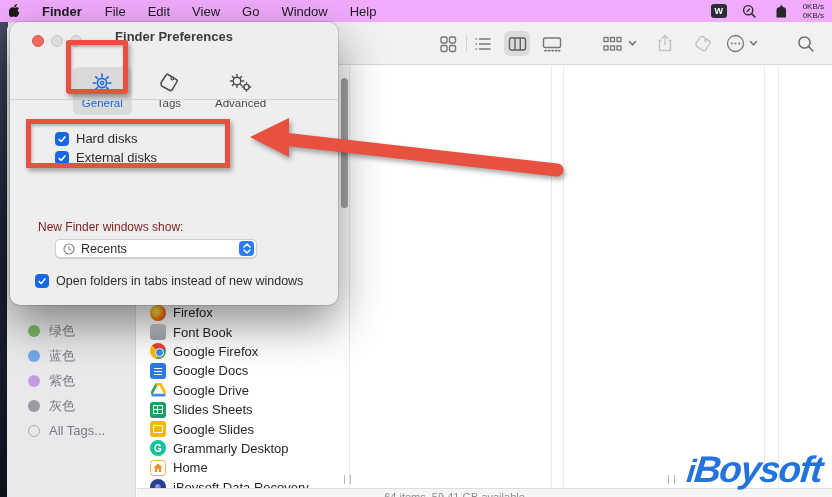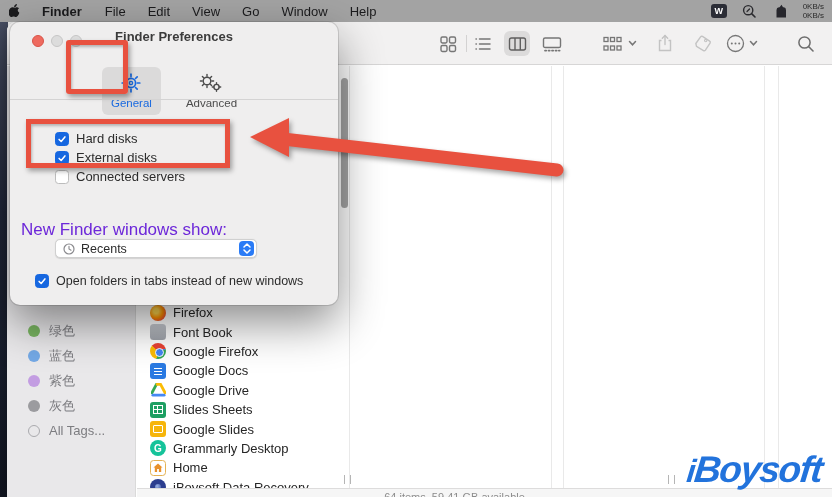--- a/index.html
+++ b/index.html
@@ -5,21 +5,21 @@
   * { margin:0; padding:0; box-sizing:border-box; }
   html,body { width:832px; height:497px; overflow:hidden; }
   body { position:relative; font-family:"Liberation Sans",sans-serif; background:#fff; }
 
   
   .desktop-strip { position:absolute; left:0; top:22px; width:8px; bottom:0;
     background:linear-gradient(#4a5166 0%, #232a3e 40%, #10141f 100%); }
 
   
   .menubar { position:absolute; left:0; top:0; width:832px; height:22px;
-    background:#a3a3a3; display:flex; align-items:center; font-size:13px; color:#1b1b1d; z-index:5; }
+    background:#f0abfc; display:flex; align-items:center; font-size:13px; color:#1b1b1d; z-index:5; }
   .menubar .apple { width:30px; text-align:center; display:flex; justify-content:center; }
   .menu-item { padding:0 11px; }
   .menu-item.app { font-weight:bold; padding:0 12px; }
   .menubar-right { margin-left:auto; display:flex; align-items:center; gap:13px; padding-right:8px; }
   .mb-icon { width:18px; height:16px; display:flex; align-items:center; justify-content:center; }
   .w-badge { width:16px; height:14px; background:#2b2d36; color:#fff; border-radius:3px;
     font-size:9px; font-weight:bold; display:flex; align-items:center; justify-content:center; }
   .speeds { font-size:8px; line-height:9px; color:#2a2a2a; text-align:right; }
 
   
@@ -90,21 +90,21 @@
   .tab { display:flex; flex-direction:column; align-items:center; gap:3px;
     font-size:11.5px; color:#4c4c4c; padding:5px 9px 6px; border-radius:6px; }
   .tab.selected { background:#dbdada; color:#1a6ae0; }
   .prefs-divider { position:absolute; left:0; right:0; top:77px; height:1px; background:#d4d3d3; }
   .section-label { position:absolute; left:27px; top:82px; font-size:13px; color:#2f2f2f; }
   .cb-list { position:absolute; left:45px; top:107px; }
   .cb-row { display:flex; align-items:center; height:19.2px; gap:7px; font-size:13px; color:#2c2c2c; }
   .cbx { width:14px; height:14px; border-radius:3.5px; background:#fff;
     border:1px solid #bcbcbc; display:flex; align-items:center; justify-content:center; }
   .cbx.checked { background:#1667e0; border-color:#1667e0; }
-  .nfw-label { position:absolute; left:11px; top:198px; font-size:17px; color:#6d28d9; }
+  .nfw-label { position:absolute; left:28px; top:198px; font-size:12px; color:#7f1d1d; }
   .dropdown { position:absolute; left:45px; top:217px; width:202px; height:19px;
     background:#fff; border:1px solid #d0d0d0; border-radius:5px;
     display:flex; align-items:center; font-size:12.5px; color:#2c2c2c;
     box-shadow:0 0.5px 1px rgba(0,0,0,.12); }
   .dd-clock { margin:0 6px 0 7px; display:flex; }
   .dd-stepper { margin-left:auto; width:15px; height:15px; margin-right:2px; background:#2a7bf6;
     border-radius:4px; display:flex; flex-direction:column; align-items:center; justify-content:center; }
   .open-tabs-row { position:absolute; left:25px; top:252px; display:flex; align-items:center; gap:7px;
     font-size:12.5px; color:#2c2c2c; }
 
@@ -368,20 +368,27 @@
           <line x1="2.2" y1="11" x2="4.6" y2="11"></line>
             <line x1="17.4" y1="11" x2="19.8" y2="11"></line>
           <line x1="4.8" y1="4.8" x2="6.5" y2="6.5"></line>
             <line x1="15.5" y1="15.5" x2="17.2" y2="17.2"></line>
           <line x1="4.8" y1="17.2" x2="6.5" y2="15.5"></line>
             <line x1="15.5" y1="6.5" x2="17.2" y2="4.8"></line>
         </g>
         <circle cx="11" cy="11" r="1.6" fill="none" stroke="#1a6ae0" stroke-width="1.4"></circle>
       </svg>
       <span>General</span>
+    </div>
+    <div class="tab">
+      <svg width="22" height="22" viewBox="0 0 22 22">
+        <path d="M3 9 L10 2.5 Q11 1.7 12 2.5 L19 9.5 Q20 10.5 19 11.5 L12 18.5 Q11 19.4 10 18.5 L3 12 Z" transform="rotate(-14 11 10.5)" fill="none" stroke="#4c4c4c" stroke-width="1.5"></path>
+        <circle cx="14.4" cy="6.4" r="1.4" fill="none" stroke="#4c4c4c" stroke-width="1.2"></circle>
+      </svg>
+      <span>Tags</span>
     </div>
     <div class="tab">
       <svg width="26" height="22" viewBox="0 0 26 22">
         <g stroke="#4c4c4c" stroke-width="1.4" fill="none" stroke-linecap="round">
           <circle cx="9" cy="9" r="3.8"></circle>
           <line x1="9" y1="2.4" x2="9" y2="4.2"></line>
             <line x1="9" y1="13.8" x2="9" y2="15.6"></line>
           <line x1="2.4" y1="9" x2="4.2" y2="9"></line>
             <line x1="13.8" y1="9" x2="15.6" y2="9"></line>
           <line x1="4.4" y1="4.4" x2="5.7" y2="5.7"></line>
@@ -411,24 +418,20 @@
       <span>Hard disks</span>
     </div>
     <div class="cb-row">
       <span class="cbx checked">
         <svg width="10" height="10" viewBox="0 0 12 12">
             <path d="M2.5 6.5 L5 9 L9.5 3.5" fill="none" stroke="#fff" stroke-width="1.8" stroke-linecap="round" stroke-linejoin="round"></path>
           </svg>
       </span>
       <span>External disks</span>
     </div>
-    <div class="cb-row">
-      <span class="cbx"></span>
-      <span>Connected servers</span>
-    </div>
   </div>
 
   <div class="nfw-label">New Finder windows show:</div>
   <div class="dropdown">
     <span class="dd-clock">
       <svg width="12" height="12" viewBox="0 0 12 12">
         <circle cx="6" cy="6" r="5" fill="none" stroke="#8a8a8e" stroke-width="1.2"></circle>
         <path d="M6 3.2 L6 6 L8 7.2" fill="none" stroke="#8a8a8e" stroke-width="1.1" stroke-linecap="round"></path>
       </svg>
     </span>

